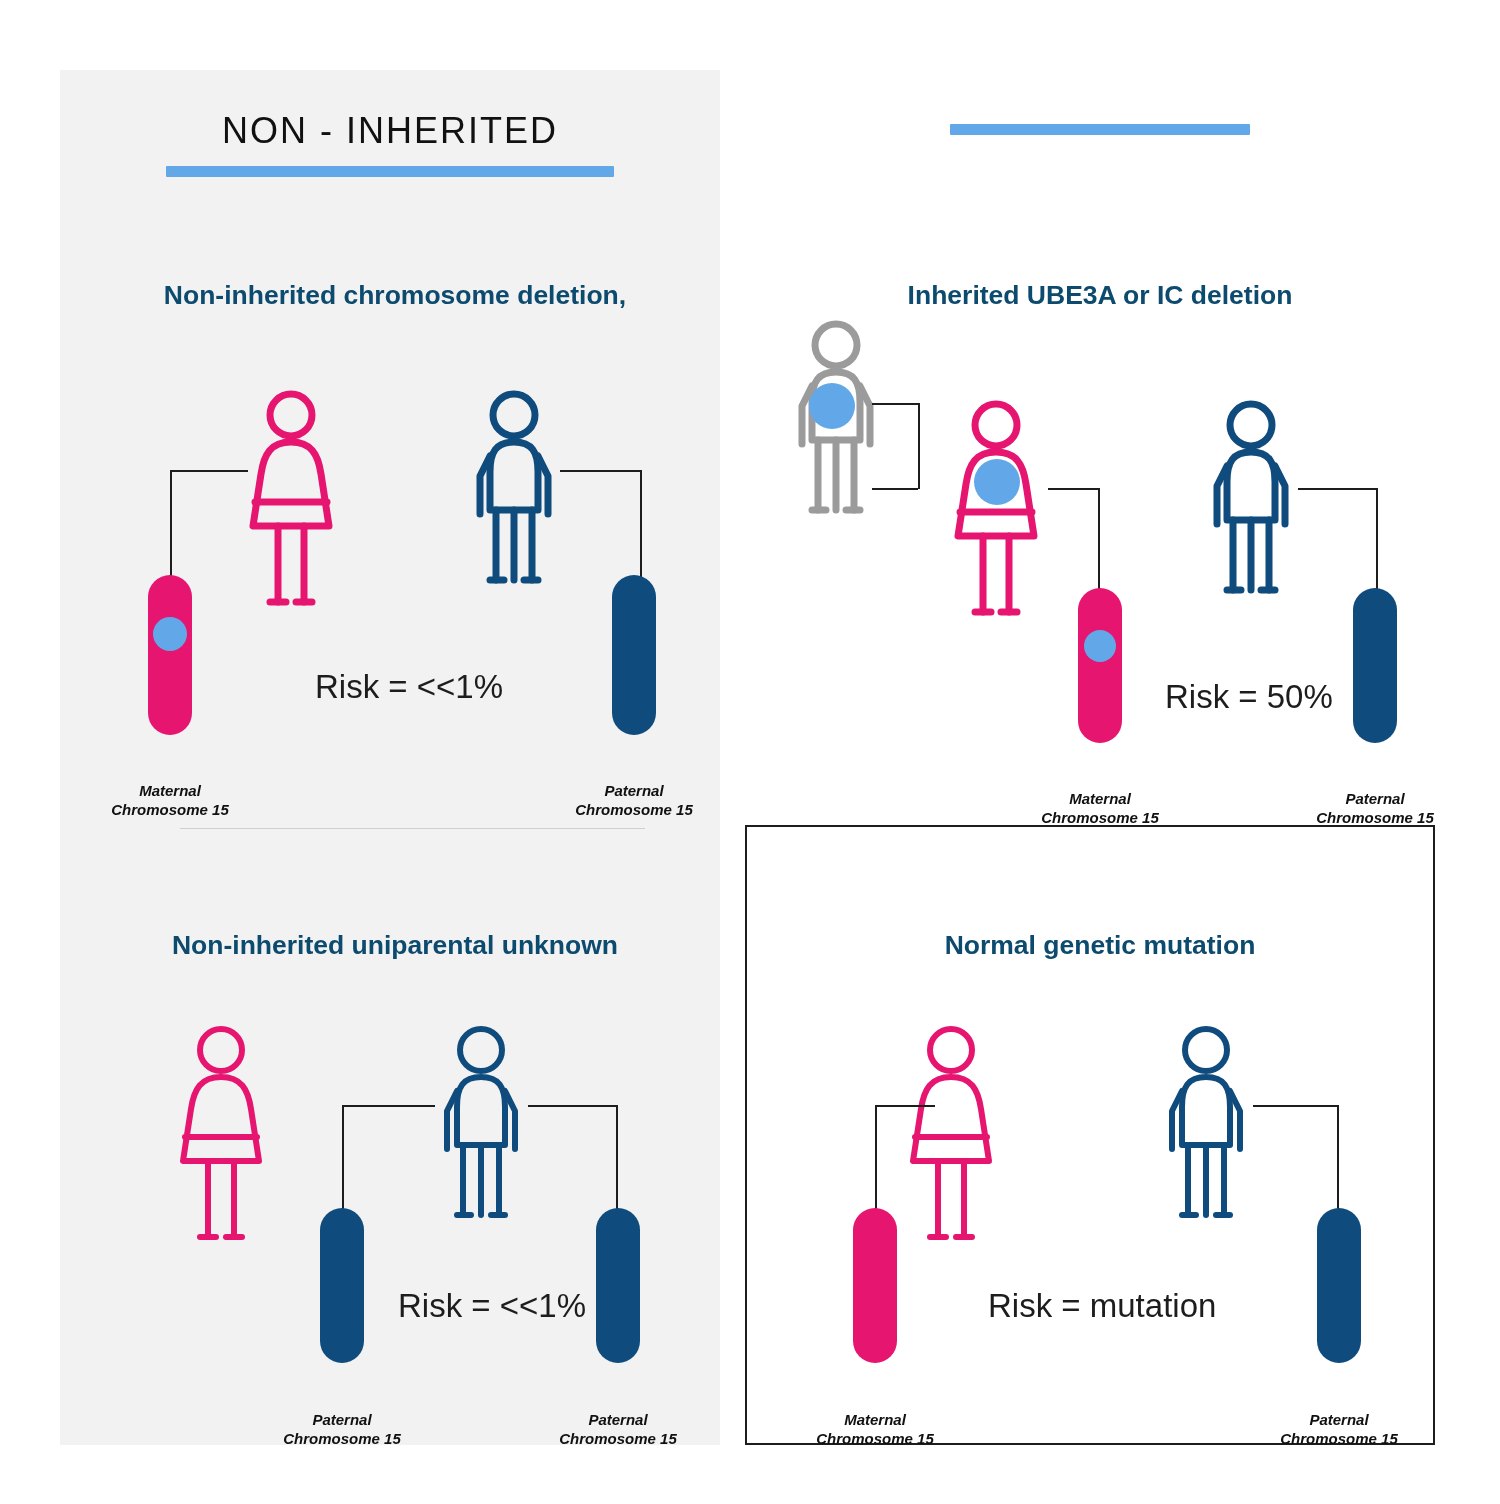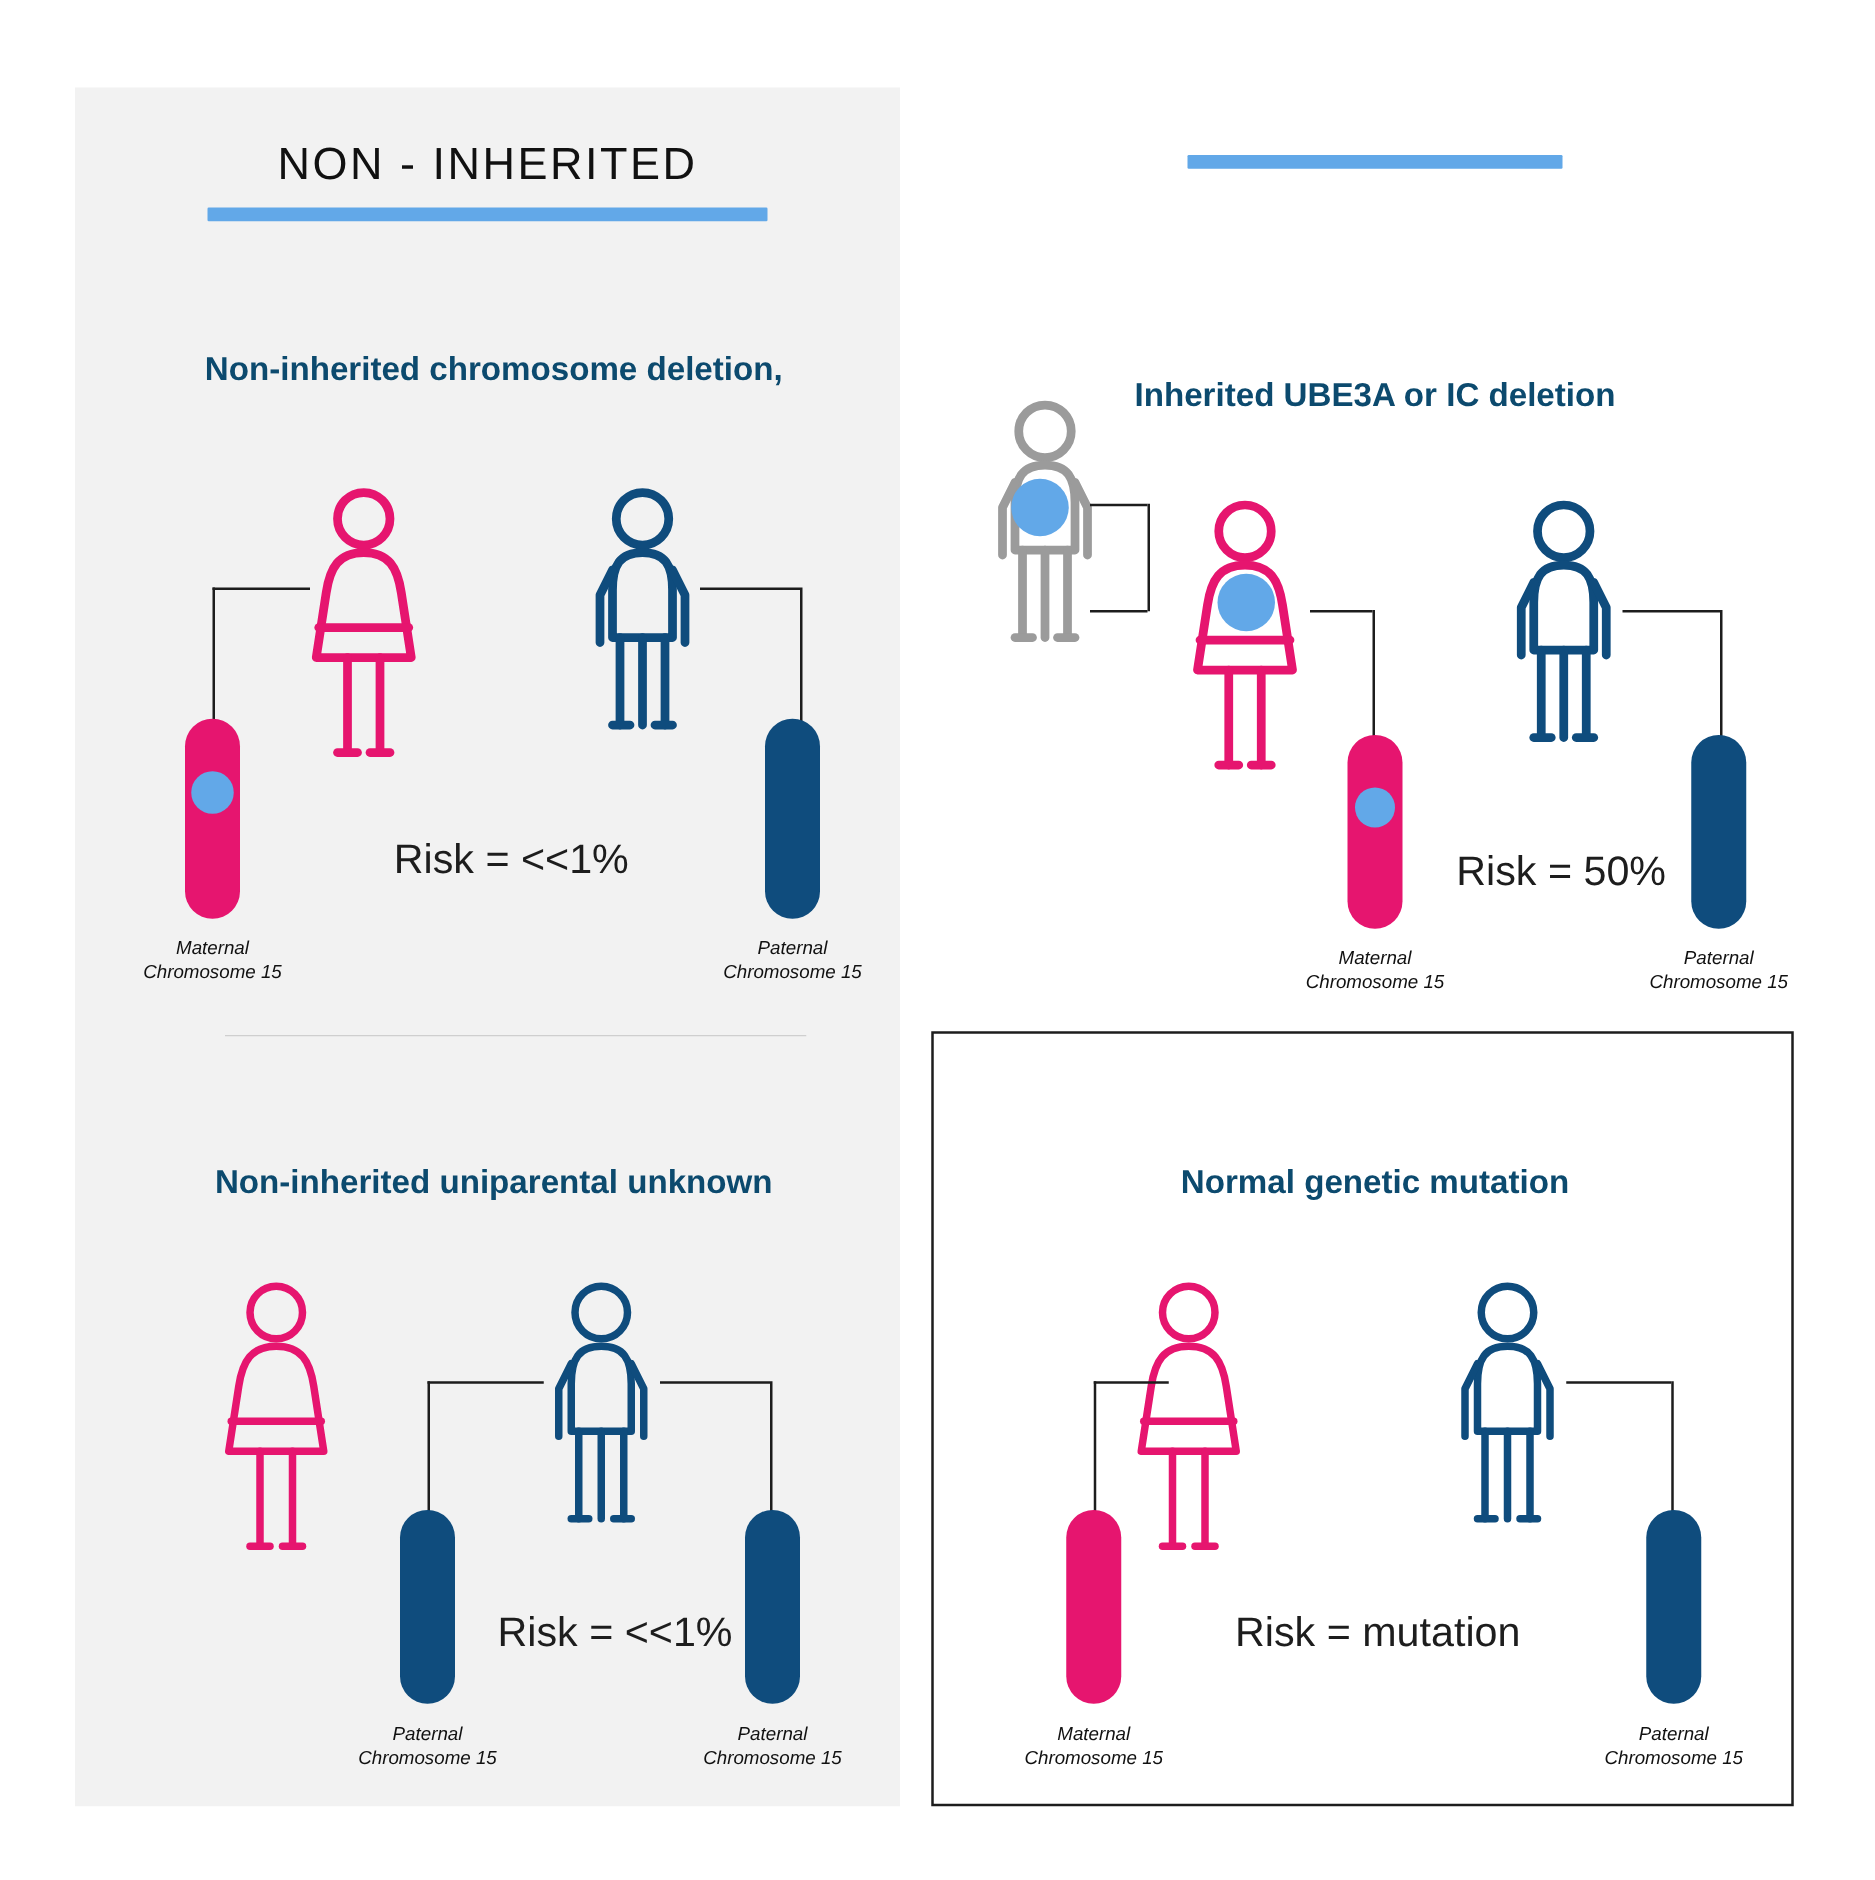--- a/index.html
+++ b/index.html
@@ -61,21 +61,21 @@
   .section-title {
     position: absolute;
     font-size: 26.5px;
     font-weight: bold;
     line-height: 1.35;
     color: #0c4a6e;
     text-align: center;
   }
   #title-deletion { left: 100px; top: 278px; width: 590px; }
   #title-upd      { left: 100px; top: 928px; width: 590px; }
-  #title-inherited-del { left: 790px; top: 278px; width: 620px; margin-top: 21px; }
+  #title-inherited-del { left: 790px; top: 278px; width: 620px; }
   #title-normal   { left: 790px; top: 928px; width: 620px; }
 
   
   #grey-divider {
     position: absolute;
     left: 180px;
     top: 828px;
     width: 465px;
     height: 1px;
     background: #cfcfcf;
@@ -109,25 +109,26 @@
     left: 50%;
     transform: translateX(-50%);
     border-radius: 50%;
     background: #62a8e8;
   }
 
   .chrom-label {
     position: absolute;
     font-size: 15px;
     font-style: italic;
-    font-weight: normal;
+    font-weight: bold;
     line-height: 1.25;
     text-align: center;
     color: #111;
     white-space: nowrap;
+    margin-top: 32px;
   }
 
   
   .connector {
     position: absolute;
   }
   .connector .h, .connector .v {
     position: absolute;
     background: #1d1d1d;
   }

